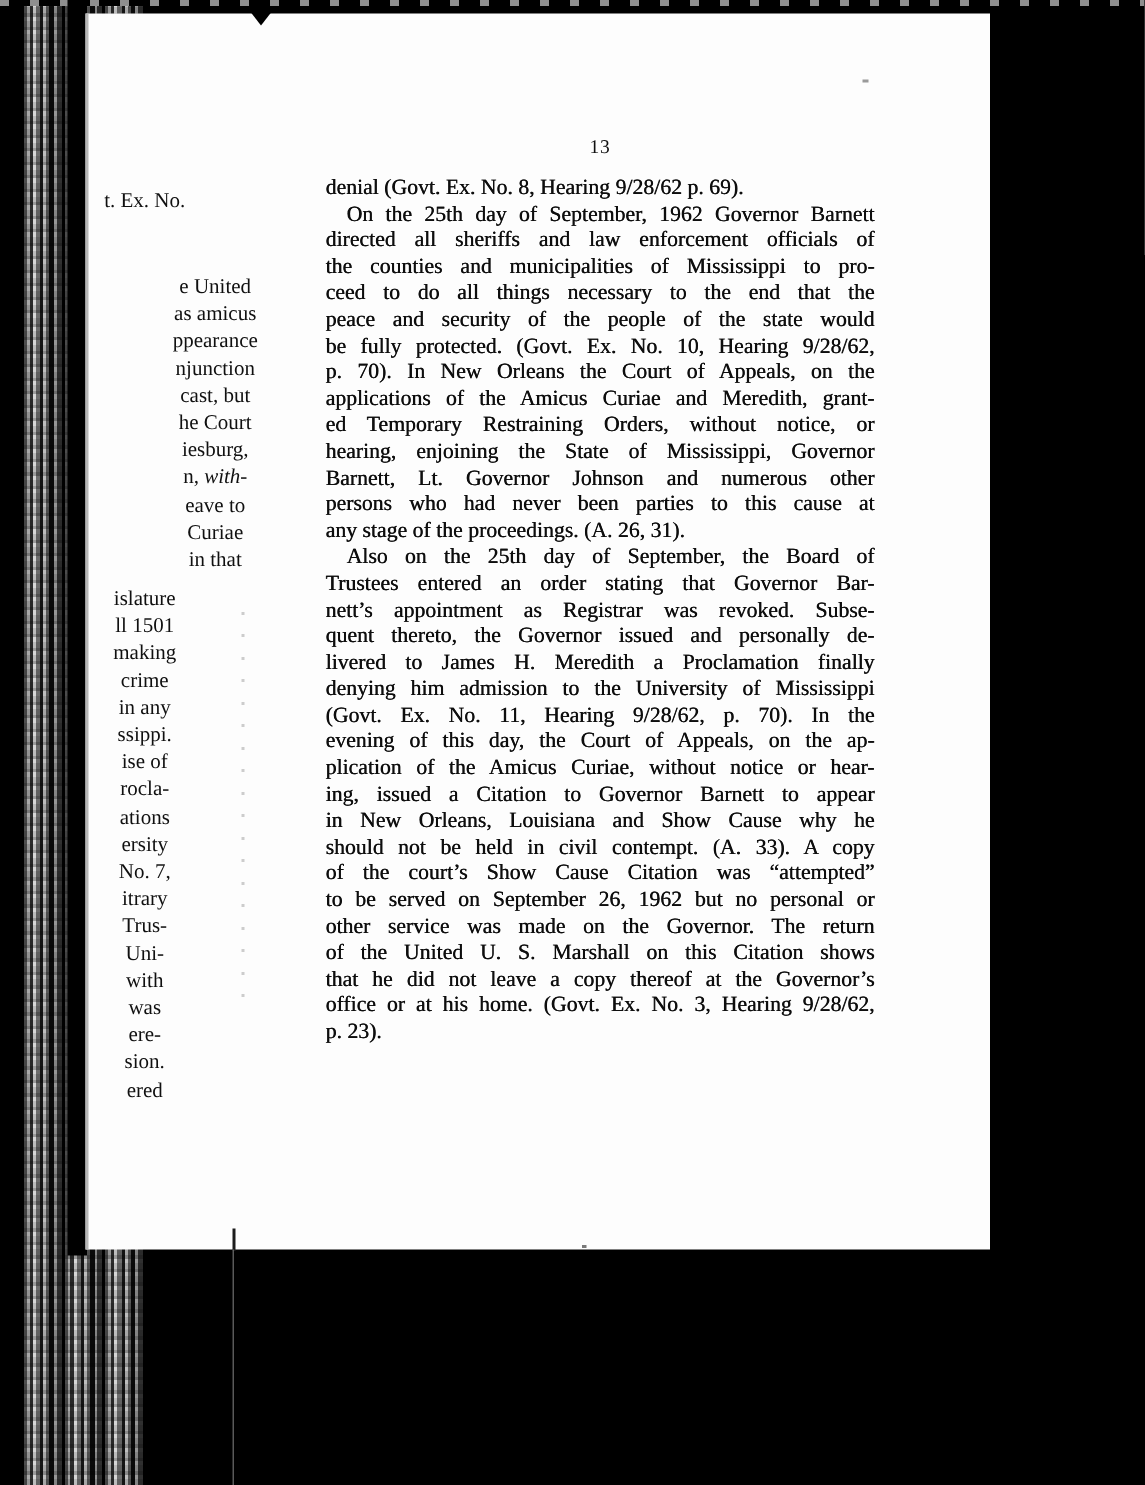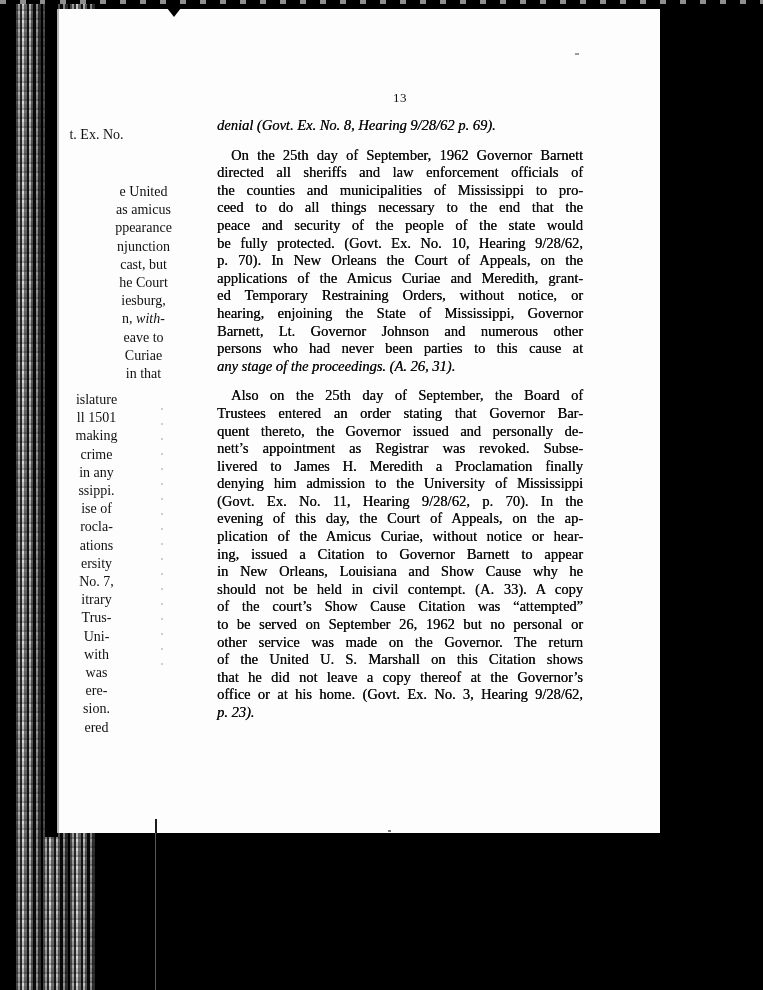--- a/index.html
+++ b/index.html
@@ -43,28 +43,28 @@
   
   .pageno{
     position:absolute;left:158px;top:81px;width:366px;text-align:center;
     font-size:13px;color:#101010;letter-spacing:.5px;
   }
   
   .text-block{
     position:absolute;left:158px;top:108px;width:366px;
     font-size:14.5px;color:#0e0e0e;
   }
-  .para + .para{margin-top:12px;}
+  .para + .para{margin-top:0;}
   .para .line{
     line-height:17.6px;height:17.6px;overflow:visible;
     text-align:justify;text-align-last:justify;
     text-shadow:.25px 0 0 currentColor;
     white-space:normal;
   }
-  .para .line.last{text-align-last:left;font-style:italic;}
+  .para .line.last{text-align-last:left;}
   .para.indent .line:first-child{text-indent:14px;}
   
   .dotline{
     position:absolute;left:161px;top:408px;width:2px;height:260px;
     background:repeating-linear-gradient(180deg,rgba(0,0,0,.35) 0 2px,rgba(0,0,0,0) 2px 15px);
     opacity:.55;
   }
   .tick{position:absolute;left:155px;top:819px;width:2px;height:15px;background:#1c1c1c;}
   .bottom-line{position:absolute;left:155px;top:833px;width:1px;height:157px;background:#6f6f6f;opacity:.8;}
   .speck{position:absolute;background:#9a9a9a;}
@@ -140,22 +140,22 @@
           <div class="line">applications of the Amicus Curiae and Meredith, grant-</div>
           <div class="line">ed Temporary Restraining Orders, without notice, or</div>
           <div class="line">hearing, enjoining the State of Mississippi, Governor</div>
           <div class="line">Barnett, Lt. Governor Johnson and numerous other</div>
           <div class="line">persons who had never been parties to this cause at</div>
           <div class="line last">any stage of the proceedings.  (A. 26, 31).</div>
         </div>
         <div class="para indent">
           <div class="line">Also on the 25th day of September, the Board of</div>
           <div class="line">Trustees entered an order stating that Governor Bar-</div>
+          <div class="line">nett’s appointment as Registrar was revoked. Subse-</div>
           <div class="line">quent thereto, the Governor issued and personally de-</div>
-          <div class="line">nett’s appointment as Registrar was revoked. Subse-</div>
           <div class="line">livered to James H. Meredith a Proclamation finally</div>
           <div class="line">denying him admission to the University of Mississippi</div>
           <div class="line">(Govt. Ex. No. 11, Hearing 9/28/62, p. 70).  In the</div>
           <div class="line">evening of this day, the Court of Appeals, on the ap-</div>
           <div class="line">plication of the Amicus Curiae, without notice or hear-</div>
           <div class="line">ing, issued a Citation to Governor Barnett to appear</div>
           <div class="line">in New Orleans, Louisiana and Show Cause why he</div>
           <div class="line">should not be held in civil contempt.  (A. 33).  A copy</div>
           <div class="line">of the court’s Show Cause Citation was “attempted”</div>
           <div class="line">to be served on September 26, 1962 but no personal or</div>

